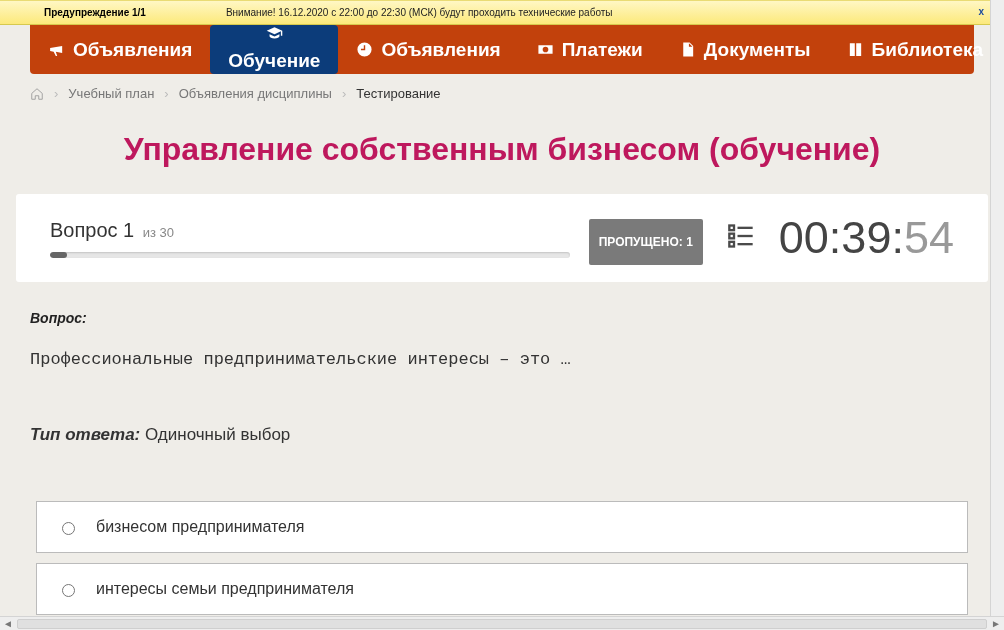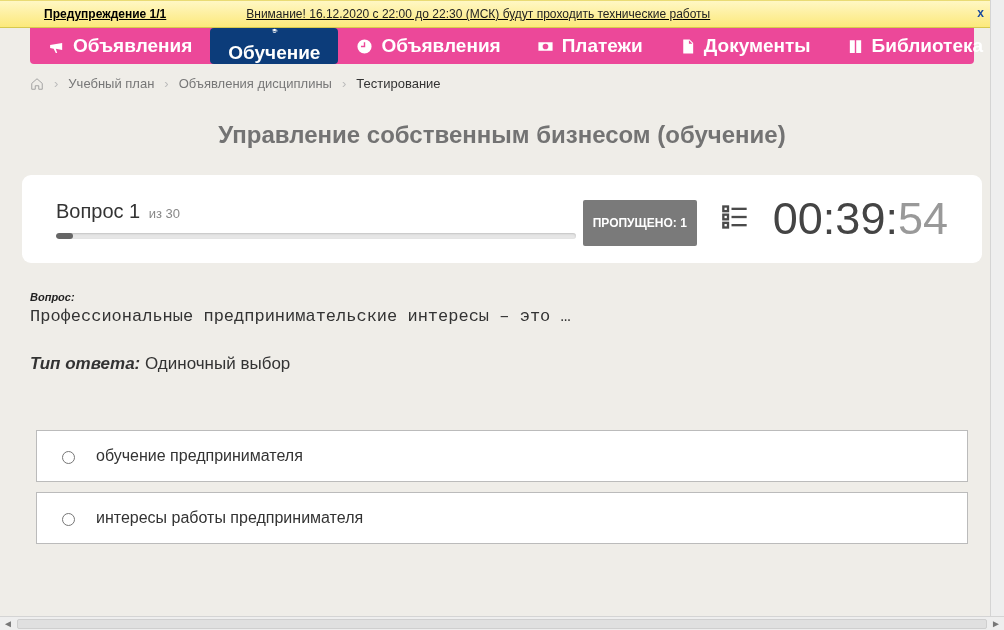--- a/index.html
+++ b/index.html
@@ -10,38 +10,37 @@
     width: 1004px;
     height: 630px;
     overflow: hidden;
     position: relative;
   }
   .warning-bar {
     background: linear-gradient(#fff7c4, #fce97b);
     border-top: 1px solid #e9db74;
     border-bottom: 1px solid #d6c94e;
     padding: 6px 14px;
-    font-size: 12px;
+    font-size: 10px;
     display: flex;
     align-items: flex-start;
     position: relative;
-    text-decoration: underline;
   }
   .warning-title { font-weight: bold; margin-right: 80px; margin-left: 30px; }
   .warning-msg { color: #222; }
   .warning-close {
     position: absolute; right: 20px; top: 5px;
     color: #1a4a9e; font-weight: bold; cursor: pointer;
   }
   .nav {
     margin: 0 30px;
     display: flex;
-    background: #ec4899;
+    background: #c2410c;
     border-radius: 0 0 4px 4px;
-    height: 36px;
+    height: 49px;
     align-items: stretch;
   }
   .nav-item {
     display: flex;
     align-items: center;
     padding: 0 18px;
     color: #fff;
     font-weight: bold;
     font-size: 19px;
     cursor: pointer;
@@ -60,29 +59,29 @@
     font-size: 13px;
     color: #777;
     padding: 12px 30px;
   }
   .breadcrumb a { color: #777; text-decoration: none; cursor: pointer; }
   .bc-current { color: #333; }
   .bc-sep { color: #bbb; }
   .home-icon { width: 14px; height: 14px; fill: none; stroke: #999; stroke-width: 1.5; }
   .page-title {
     text-align: center;
-    color: #737373;
-    font-size: 24px;
+    color: #be185d;
+    font-size: 32px;
     font-weight: bold;
     margin: 18px 0 26px;
   }
   .panel {
     background: #fff;
-    margin: 0 22px;
-    border-radius: 9px;
+    margin: 0 16px;
+    border-radius: 3px;
     padding: 18px 34px 18px 34px;
     display: grid;
     grid-template-columns: 1fr auto auto;
     gap: 24px;
     align-items: center;
   }
   .q-block { position: relative; }
   .q-label { font-size: 20px; color: #333; }
   .q-total { font-size: 13px; color: #888; margin-left: 4px; }
   .progress {
@@ -117,26 +116,26 @@
     font-family: Arial, sans-serif;
     white-space: nowrap;
   }
   .timer .sec { color: #999; }
   .question-area {
     padding: 28px 30px 0;
   }
   .q-header {
     font-style: italic;
     font-weight: bold;
-    font-size: 11px;
+    font-size: 14px;
     color: #222;
-    margin-bottom: 4px;
+    margin-bottom: 24px;
   }
   .q-text { font-size: 17px; color: #333; font-family: Liberation Mono, monospace; }
-  .ans-type { margin-top: 28px; font-size: 17px; color: #333; }
+  .ans-type { margin-top: 56px; font-size: 17px; color: #333; }
   .ans-type .lbl { font-style: italic; font-weight: bold; }
   .options {
     margin: 56px 6px 0;
   }
   .option {
     border: 1px solid #bbb;
     background: #fff;
     padding: 16px 20px;
     display: flex;
     align-items: center;
@@ -263,25 +262,25 @@
 <div class="question-area">
   <div class="q-header">Вопрос:</div>
   <div class="q-text">Профессиональные предпринимательские интересы – это …</div>
   <div class="ans-type">
     <span class="lbl">Тип ответа:</span><span> Одиночный выбор</span>
   </div>
 
   <div class="options">
     <label class="option">
       <input type="radio" name="answer" style="">
-      <span class="option-label">обучение предпринимателя</span>
+      <span class="option-label">бизнесом предпринимателя</span>
     </label>
     <label class="option">
       <input type="radio" name="answer" style="">
-      <span class="option-label">интересы работы предпринимателя</span>
+      <span class="option-label">интересы семьи предпринимателя</span>
     </label>
   </div>
 </div>
 
 <div class="vscroll"></div>
 <div class="hscroll">
   <span class="arrow">◄</span>
   <div class="track"></div>
   <span class="arrow">►</span>
 </div>

